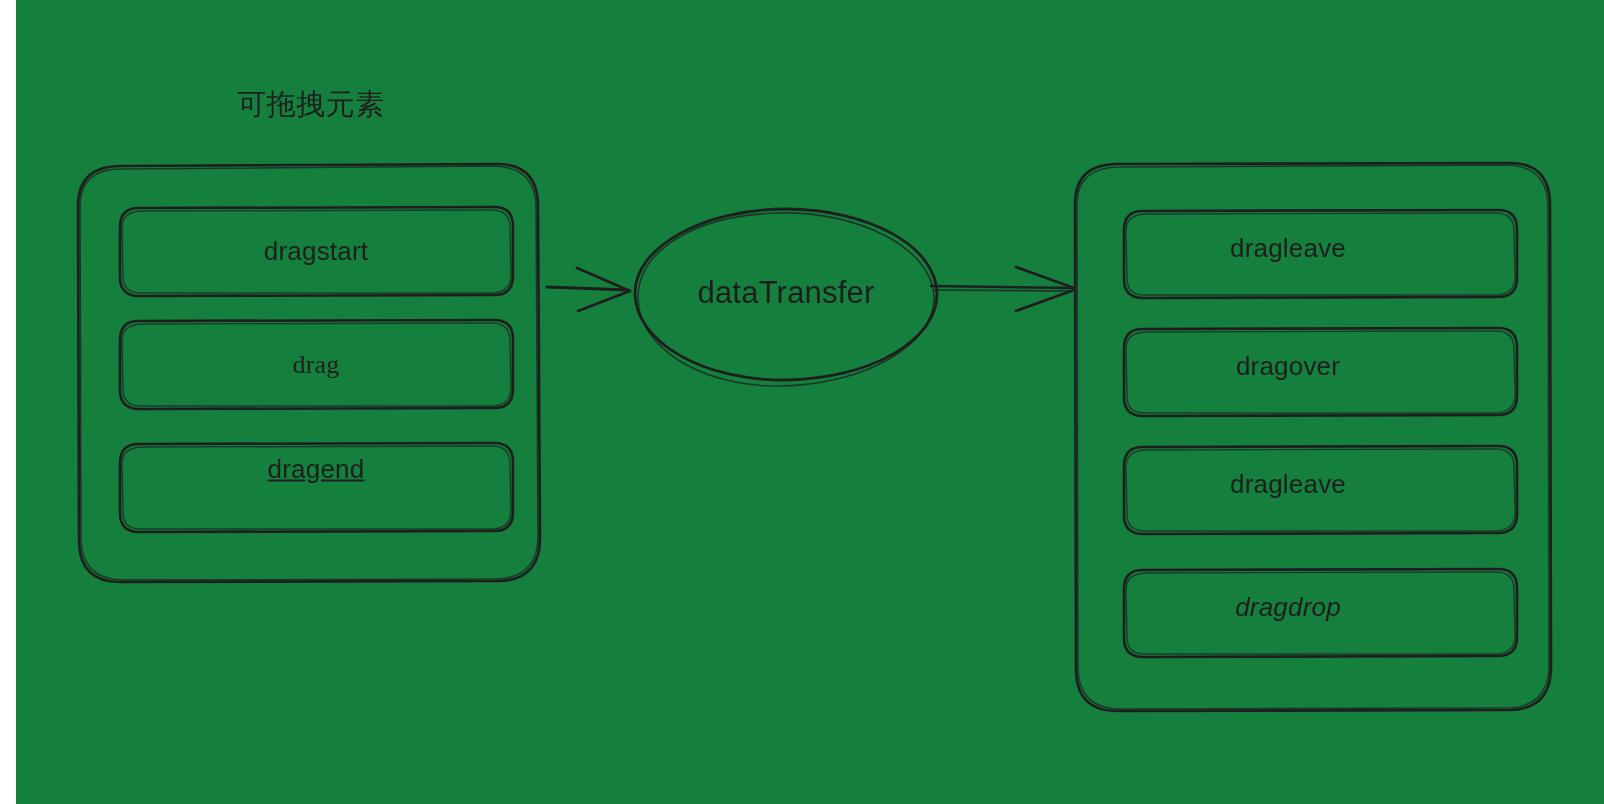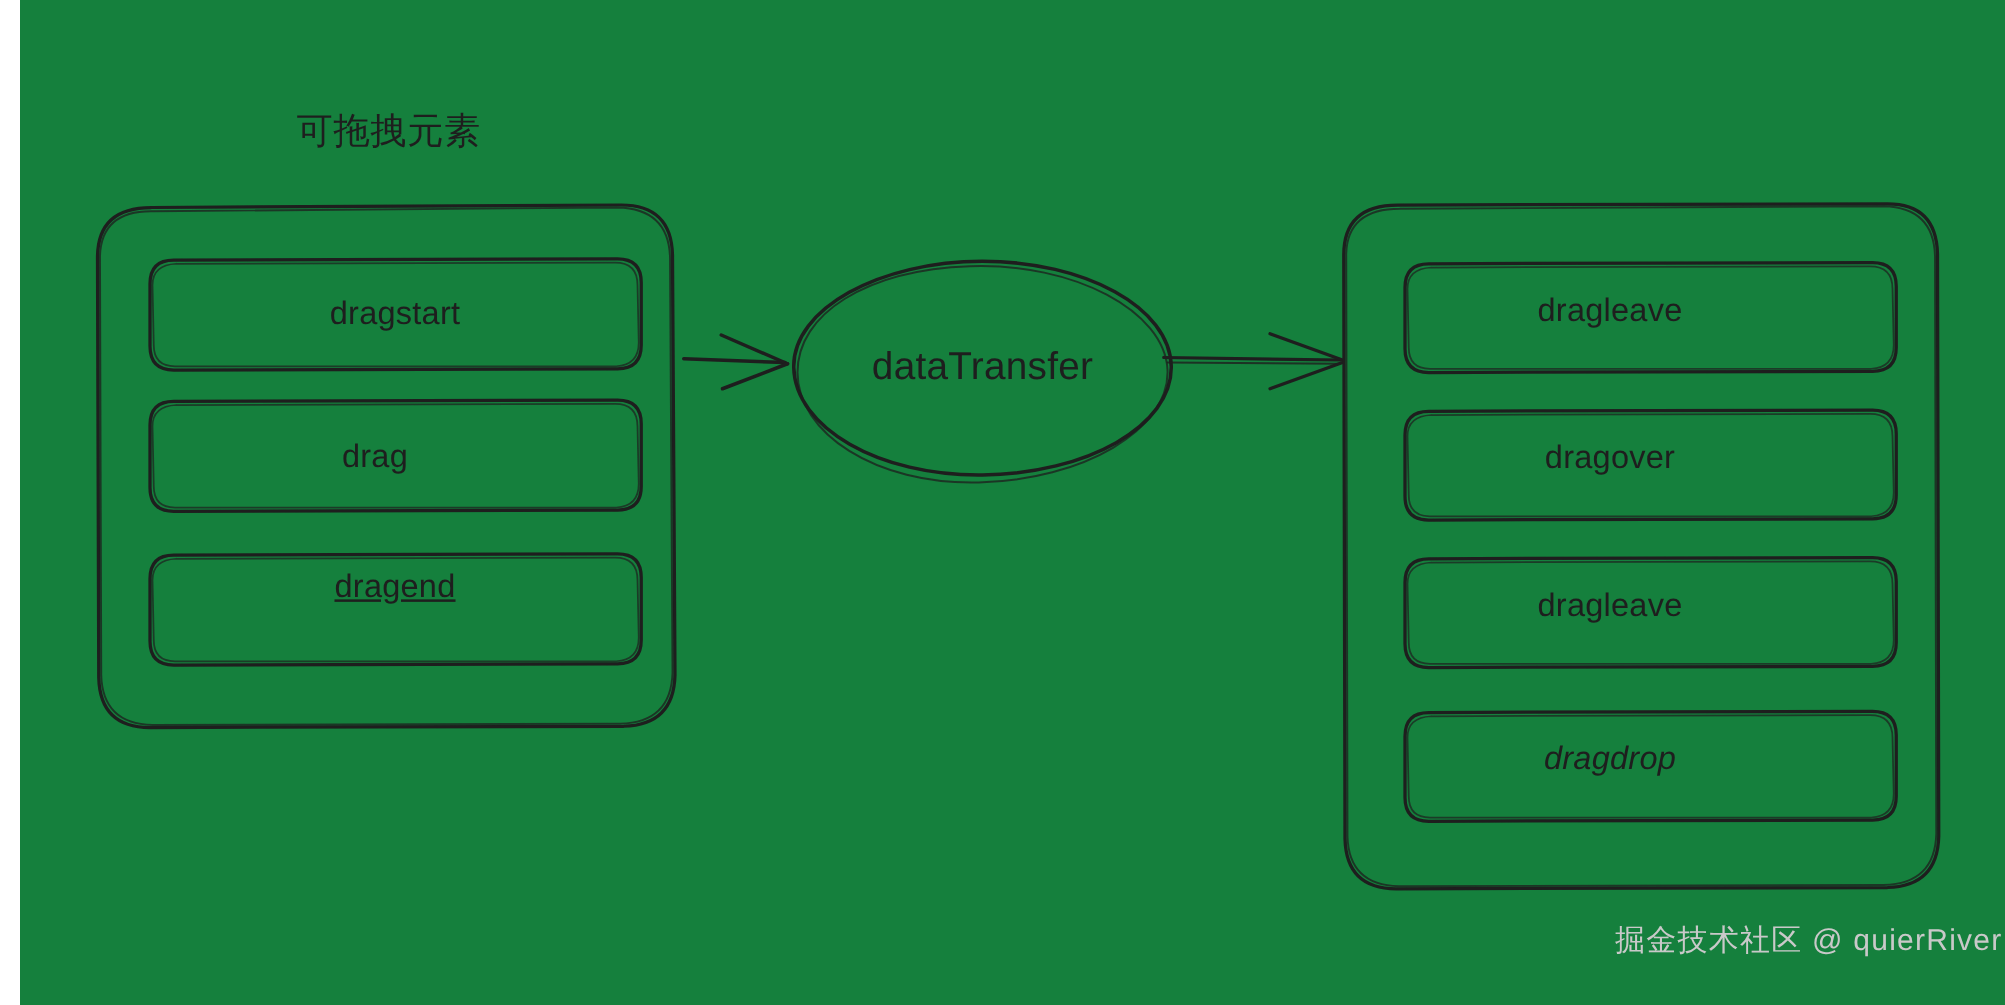--- a/index.html
+++ b/index.html
@@ -141,29 +141,28 @@
       </g>
 
     </g>
   </svg>
 
   <div class="lbl group-title ctr" style="left:295px; top:105px;">可拖拽元素</div>
 
 
   <div class="lbl item-label ctr" style="left:300px; top:251px;">dragstart</div>
 
-  <div class="lbl item-label ctr" style="left:284px; top:365px;">drag</div>
+  <div class="lbl item-label ctr" style="left:300px; top:365px;font-family:Liberation Serif, serif;">drag</div>
 
   <div class="lbl item-label ctr" style="left:300px; top:469px;text-decoration:underline;">dragend</div>
 
   <div class="lbl ellipse-label ctr" style="left:770px; top:293px;">dataTransfer</div>
 
   <div class="lbl item-label ctr" style="left:1272px; top:248px;">dragleave</div>
 
   <div class="lbl item-label ctr" style="left:1272px; top:366px;text-align:center;">dragover</div>
 
   <div class="lbl item-label ctr" style="left:1272px; top:484px;">dragleave</div>
 
   <div class="lbl item-label ctr" style="left:1272px; top:607px;font-style:italic;">dragdrop</div>
 
-  <div class="lbl watermark" style="right:18px; top:736px;">掘金技术社区 @ quierRiver</div>
 
 </div>
 
 </body></html>

